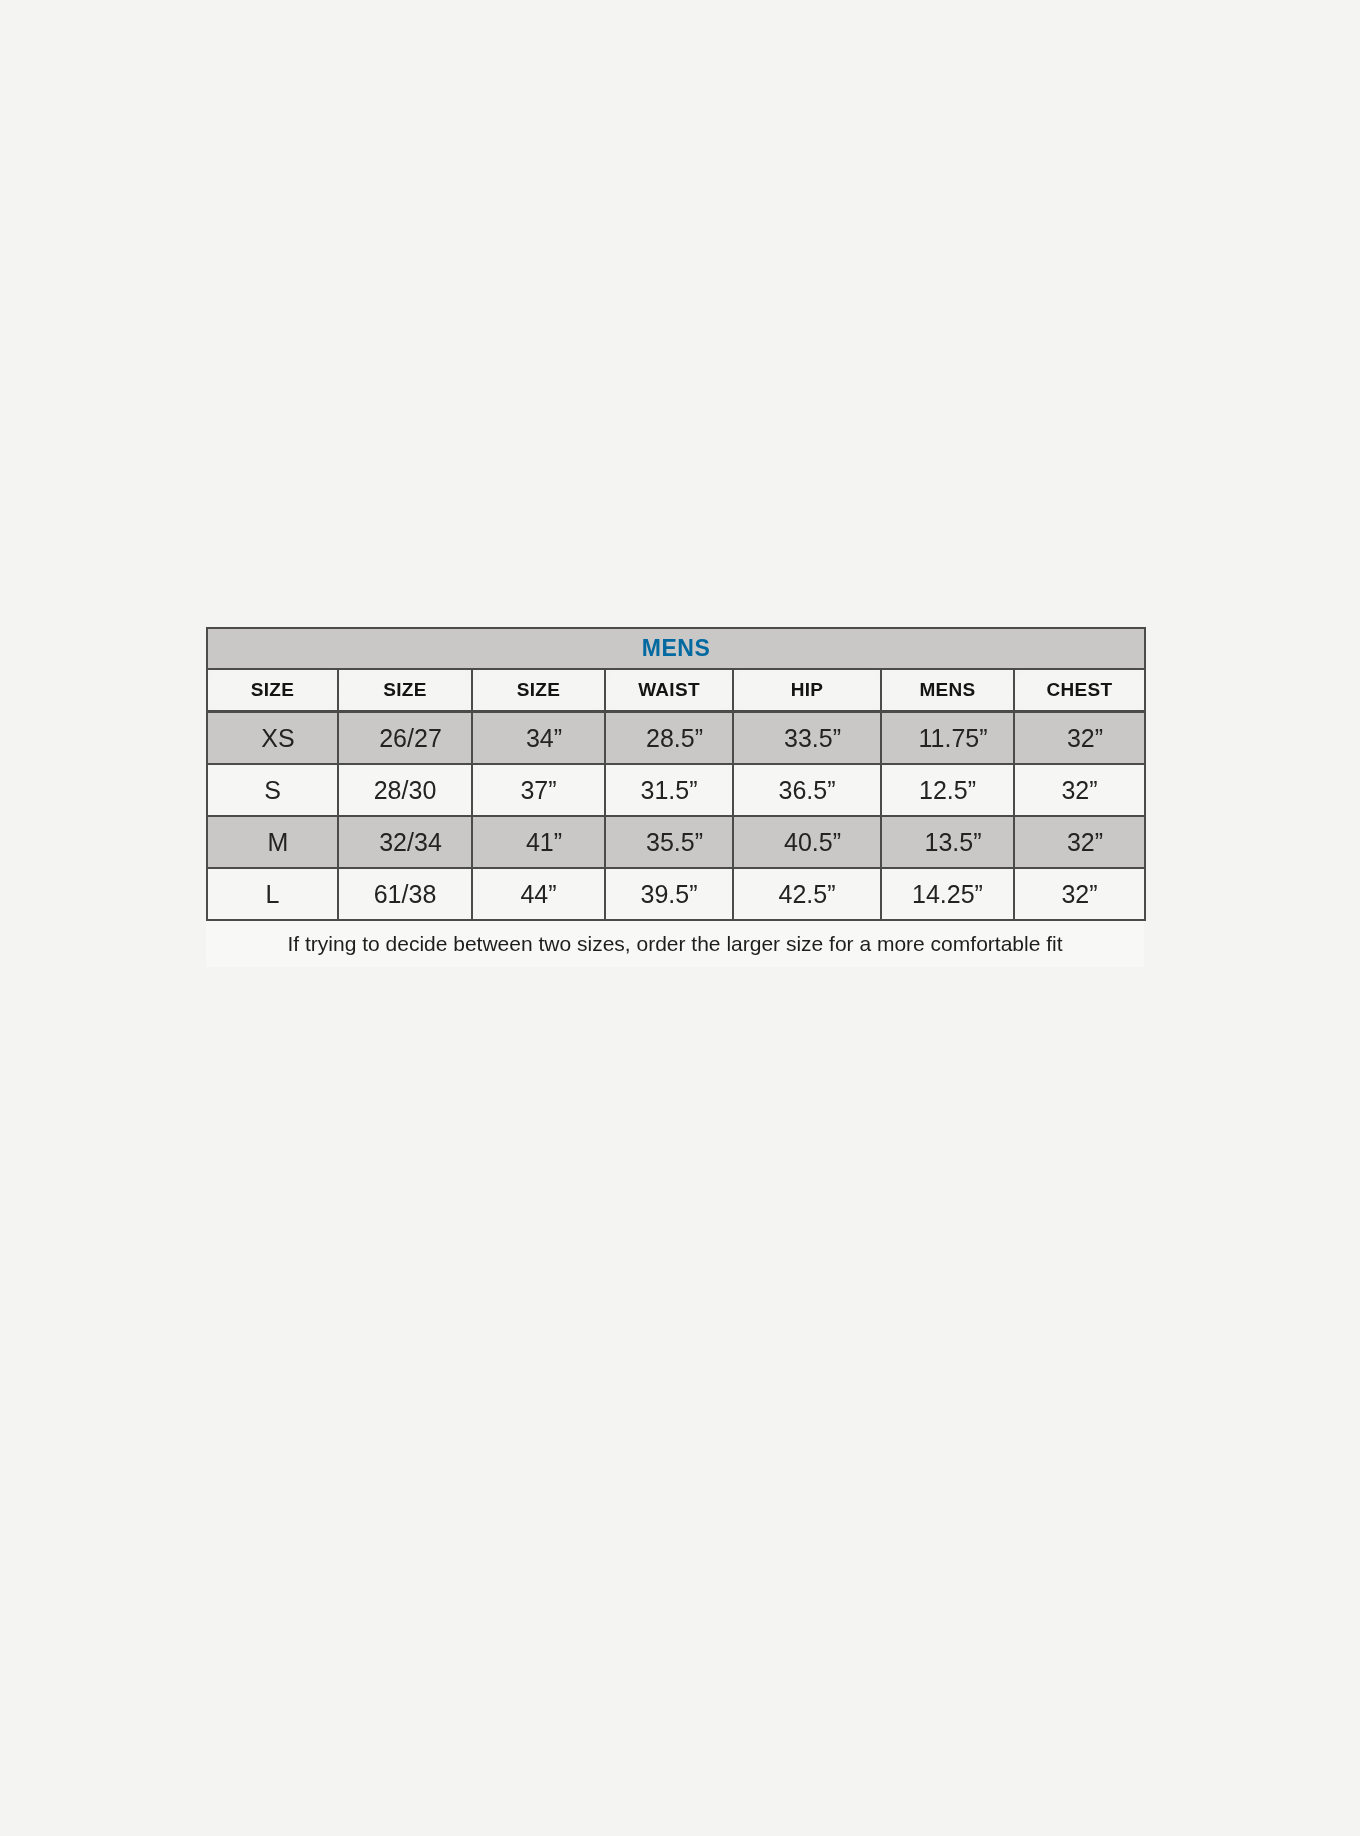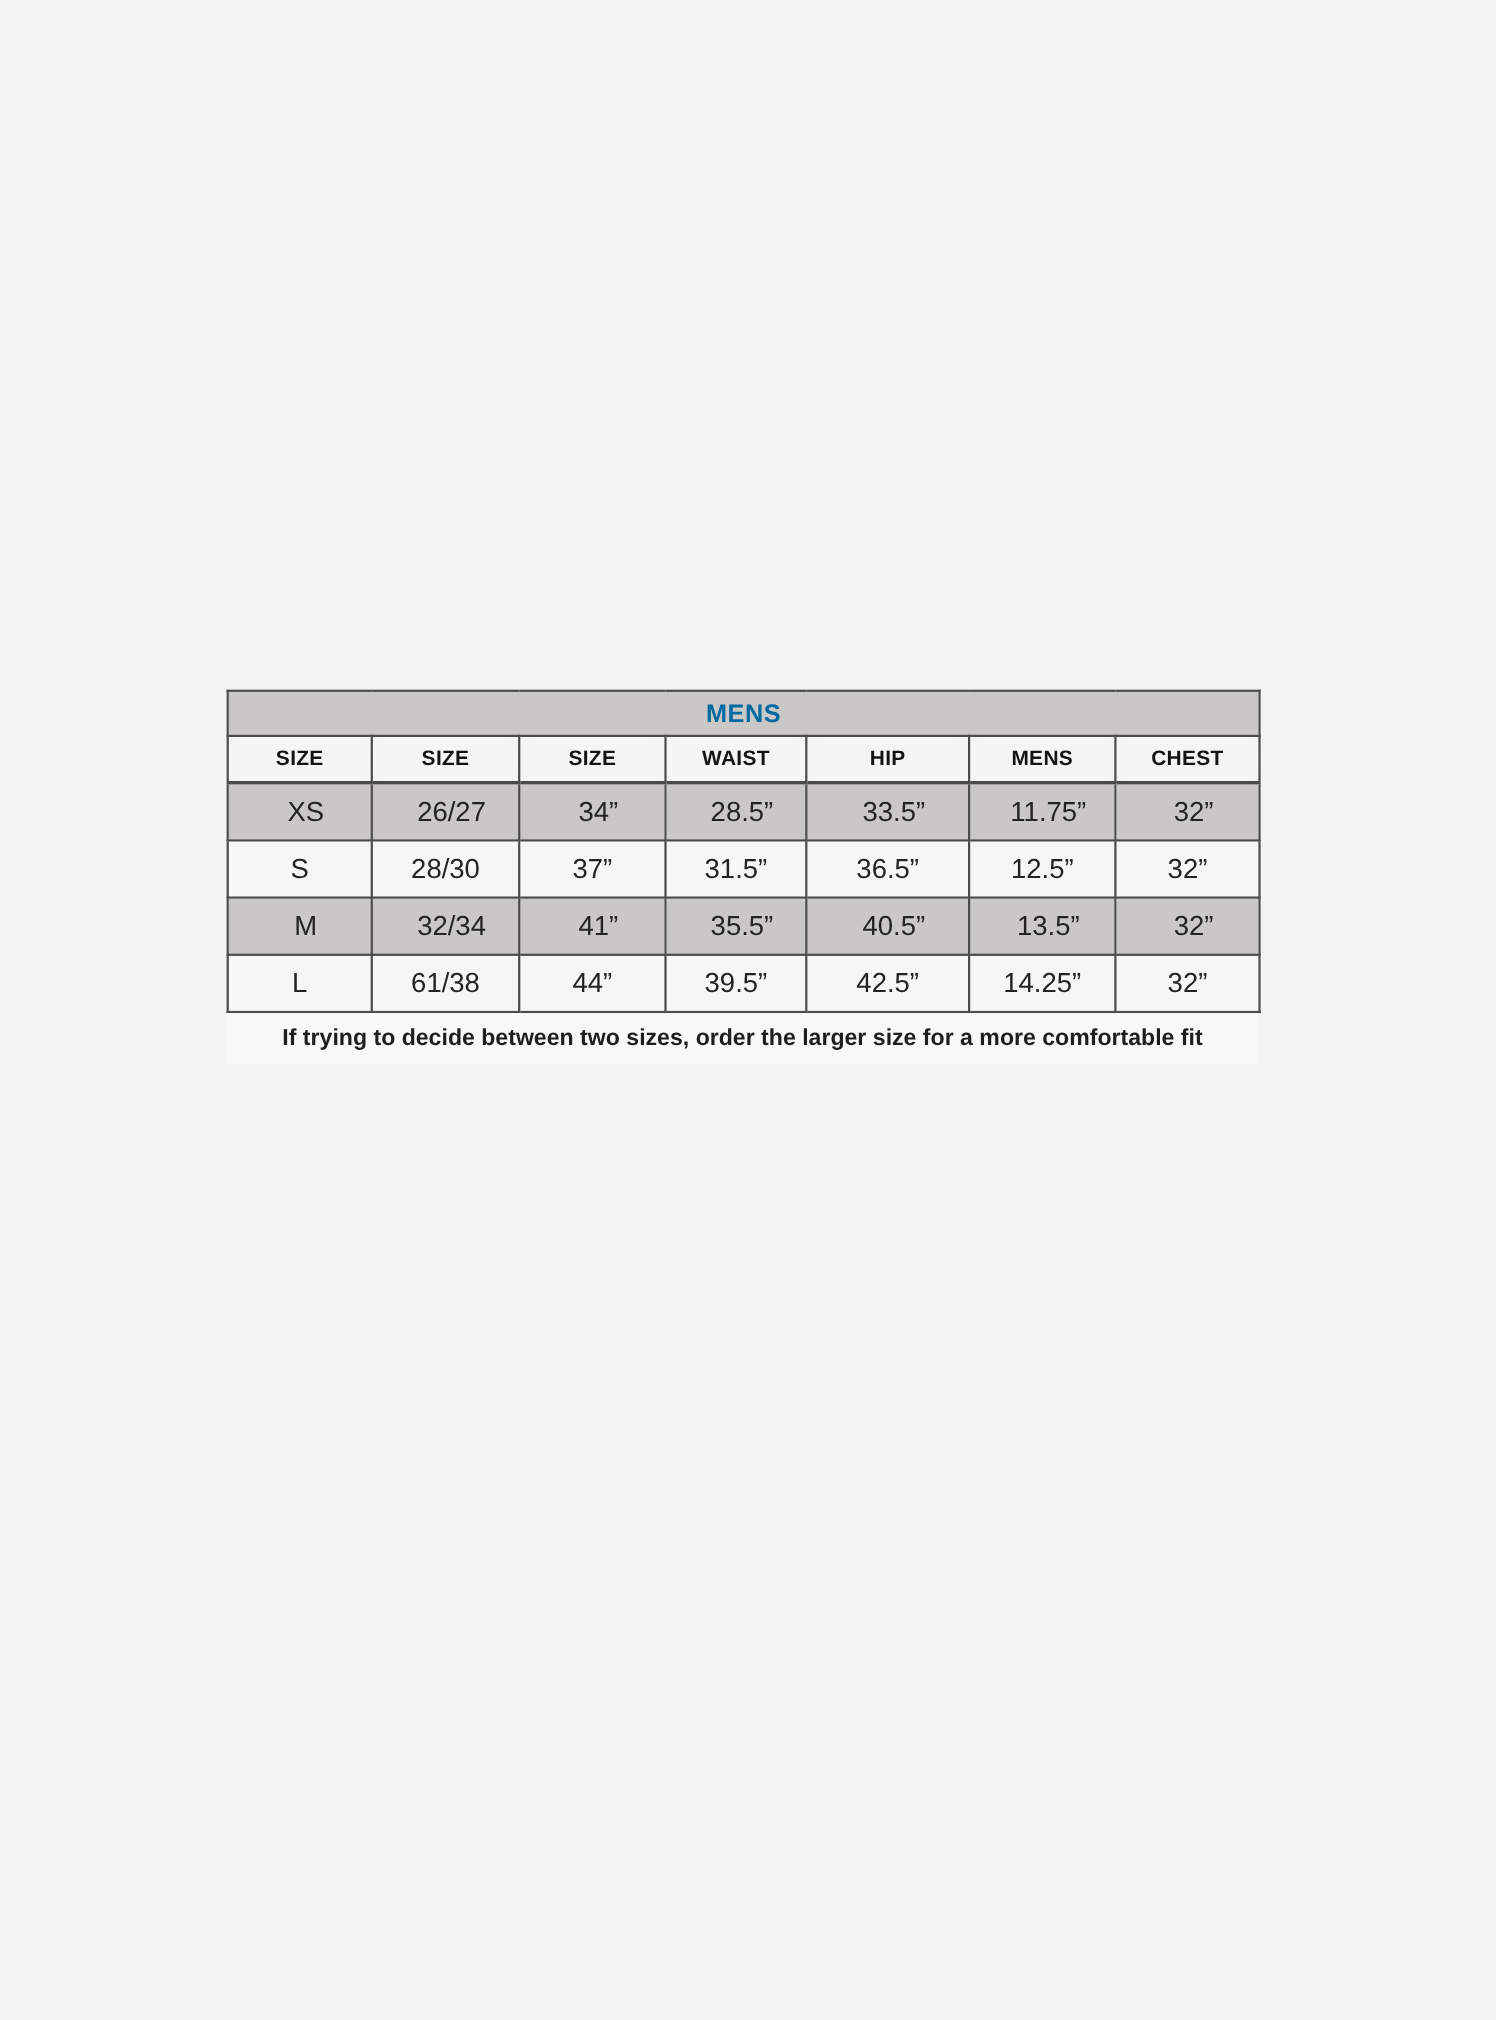--- a/index.html
+++ b/index.html
@@ -62,21 +62,20 @@
   tr.r-light td { background: #f6f6f4; }
   .note-band {
     width: 938px;
     height: 46px;
     background: #f8f8f7;
     display: flex;
     align-items: center;
     justify-content: center;
     font-size: 21px;
     color: #1e1e1e;
-    font-weight: bold;
   }
 </style>
 </head>
 <body>
 
 <div class="page">
   <div class="chart-wrap">
     <table class="size-table">
       <colgroup>
         <col style="width:131px">

